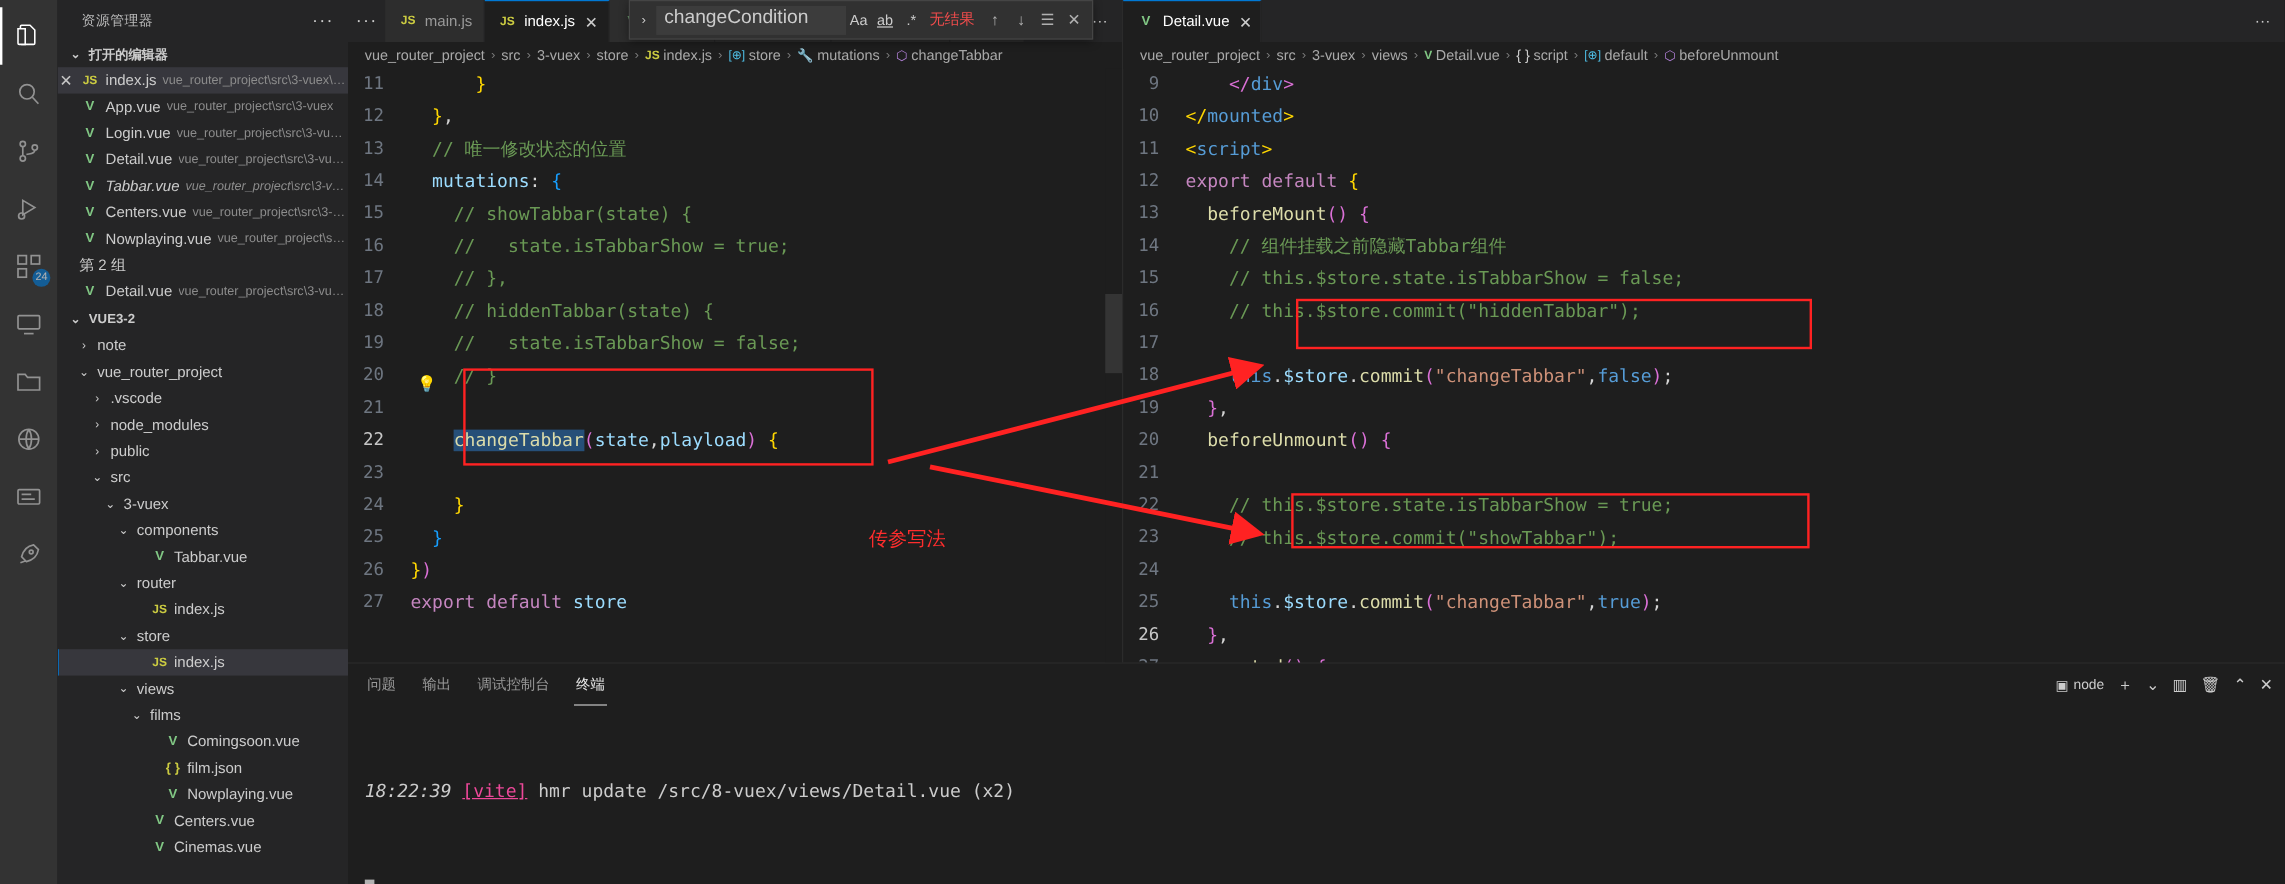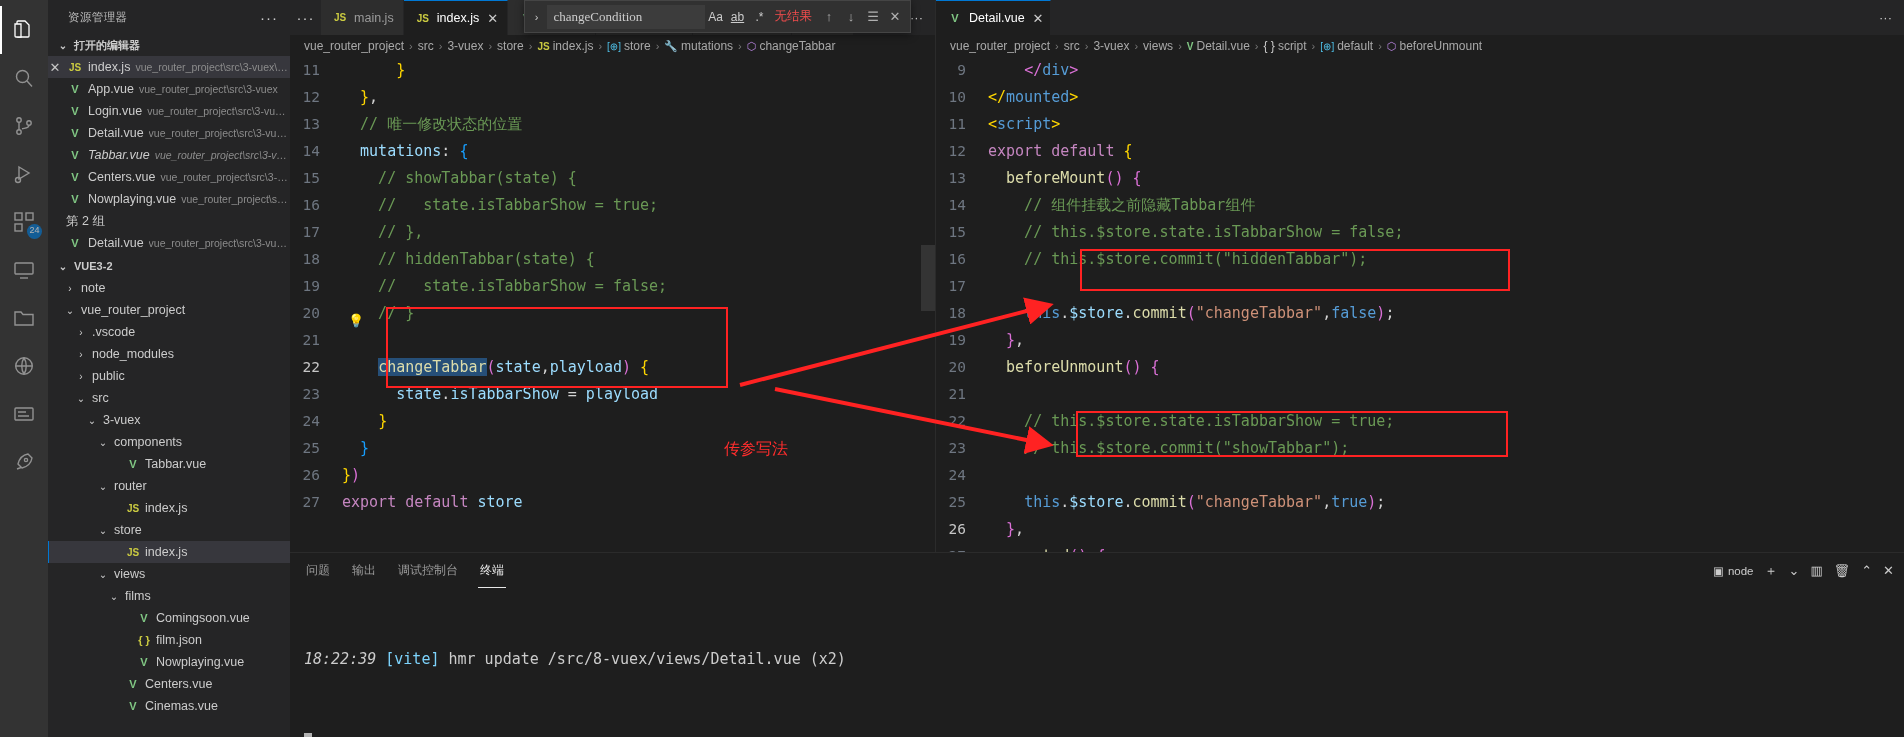--- a/index.html
+++ b/index.html
@@ -101,22 +101,22 @@
   .annot { position:absolute; border:2px solid #ff2222; pointer-events:none; }
   .annot-text { position:absolute; color:#ff2d2d; font-size:16px;
      font-family:"DejaVu Sans", sans-serif; }
 
   
   .findwidget { position:absolute; top:0; right:24px; height:33px; background:#313131;
      border:1px solid #454545; display:flex; align-items:center; padding:0 4px 0 2px;
      box-shadow:0 2px 8px rgba(0,0,0,.45); z-index:30; }
   .fw-chev { width:20px; text-align:center; color:#cccccc; font-size:11px; }
   .fw-input { width:158px; height:24px; background:#3c3c3c; border:1px solid #3c3c3c;
-     color:#cccccc; font-size:13px; padding:0 6px; display:flex; align-items:center;
-     font-family:Liberation Serif, serif; }
+     color:#cccccc; font-size:16px; padding:0 6px; display:flex; align-items:flex-start;
+     font-family:Liberation Sans, sans-serif; }
   .fw-opt { width:22px; text-align:center; color:#cccccc; font-size:12px; }
   .fw-res { color:#f14c4c; font-size:12.5px; padding:0 6px 0 4px; }
   .fw-btn { width:22px; text-align:center; color:#b0b0b0; font-size:13px; }
 
   
   .minimap { position:absolute; top:0; right:0; width:14px; height:100%; background:#1e1e1e; }
   .mm-slider { position:absolute; right:0; width:14px; background:#4a4a4a; opacity:.5; }
 
   
   .panel { height:185px; flex:0 0 185px; background:#1e1e1e; border-top:1px solid #2b2b2b;
@@ -124,21 +124,21 @@
   .panel-head { height:35px; display:flex; align-items:center; gap:18px; padding-left:14px;
      font-size:12px; color:#9a9a9a; flex:0 0 35px; }
   .p-tab { padding:0 2px; height:35px; display:flex; align-items:center; }
   .p-tab.active { color:#e7e7e7; box-shadow: inset 0 -1px 0 #e7e7e7; }
   .panel-actions { margin-left:auto; display:flex; align-items:center; gap:11px;
      padding-right:10px; color:#cccccc; font-size:13px; }
   .pill { display:flex; align-items:center; gap:4px; font-size:11.5px; color:#cccccc; }
   .term { flex:1; padding:6px 0 0 14px; font-family:"DejaVu Sans Mono", monospace;
      font-size:15px; line-height:26px; color:#cccccc; white-space:pre; }
   .t-time { color:#cccccc;font-style:italic; }
-  .t-vite { color:#7dd3fc; }
+  .t-vite { color:#ec4899;text-decoration:underline; }
   .t-hmr  { color:#cccccc; }
   .cursor-block { display:inline-block; width:8px; height:16px; background:#cccccc;
      opacity:.85; vertical-align:middle; margin-top:6px;}
 </style>
 </head>
 <body>
 
 <div class="app">
 
   <div class="activitybar">
@@ -437,21 +437,21 @@
               <div class="codeline"><span class="ln">13</span><span class="ctext"><span class="c-com">  // 唯一修改状态的位置</span></span></div>
               <div class="codeline"><span class="ln">14</span><span class="ctext"><span class="c-op">  </span><span class="c-var">mutations</span><span class="c-op">: </span><span class="c-br3">{</span></span></div>
               <div class="codeline"><span class="ln">15</span><span class="ctext"><span class="c-com">    // showTabbar(state) {</span></span></div>
               <div class="codeline"><span class="ln">16</span><span class="ctext"><span class="c-com">    //   state.isTabbarShow = true;</span></span></div>
               <div class="codeline"><span class="ln">17</span><span class="ctext"><span class="c-com">    // },</span></span></div>
               <div class="codeline"><span class="ln">18</span><span class="ctext"><span class="c-com">    // hiddenTabbar(state) {</span></span></div>
               <div class="codeline"><span class="ln">19</span><span class="ctext"><span class="c-com">    //   state.isTabbarShow = false;</span></span></div>
               <div class="codeline"><span class="ln">20</span><span class="ctext"><span class="c-com">    // }</span></span></div>
               <div class="codeline"><span class="ln">21</span><span class="ctext"><span class="c-op"></span></span></div>
               <div class="codeline"><span class="ln hl">22</span><span class="ctext"><span class="c-op">    </span><span class="c-fn sel-tok">changeTabbar</span><span class="c-br2">(</span><span class="c-var">state</span><span class="c-op">,</span><span class="c-var">playload</span><span class="c-br2">)</span><span class="c-op"> </span><span class="c-br1">{</span></span></div>
-              <div class="codeline"><span class="ln">23</span><span class="ctext"><span class="c-op">      </span><span class="c-var">state</span><span class="c-op">.</span><span class="c-var">isTabbarShow</span><span class="c-op"> = </span><span class="c-var">playload</span></span></div>
+              <div class="codeline"><span class="ln">23</span></div>
               <div class="codeline"><span class="ln">24</span><span class="ctext"><span class="c-op">    </span><span class="c-br1">}</span></span></div>
               <div class="codeline"><span class="ln">25</span><span class="ctext"><span class="c-op">  </span><span class="c-br3">}</span></span></div>
               <div class="codeline"><span class="ln">26</span><span class="ctext"><span class="c-op"></span><span class="c-br1">}</span><span class="c-br2">)</span></span></div>
               <div class="codeline"><span class="ln">27</span><span class="ctext"><span class="c-op"></span><span class="c-key">export </span><span class="c-key">default </span><span class="c-var">store</span></span></div>
             </div>
           <div class="minimap">
             <div class="mm-slider" style="top:188px;height:66px;"></div>
           </div>
 
           <div class="annot" style="left:96px; top:250px; width:342px; height:81px;"></div>

